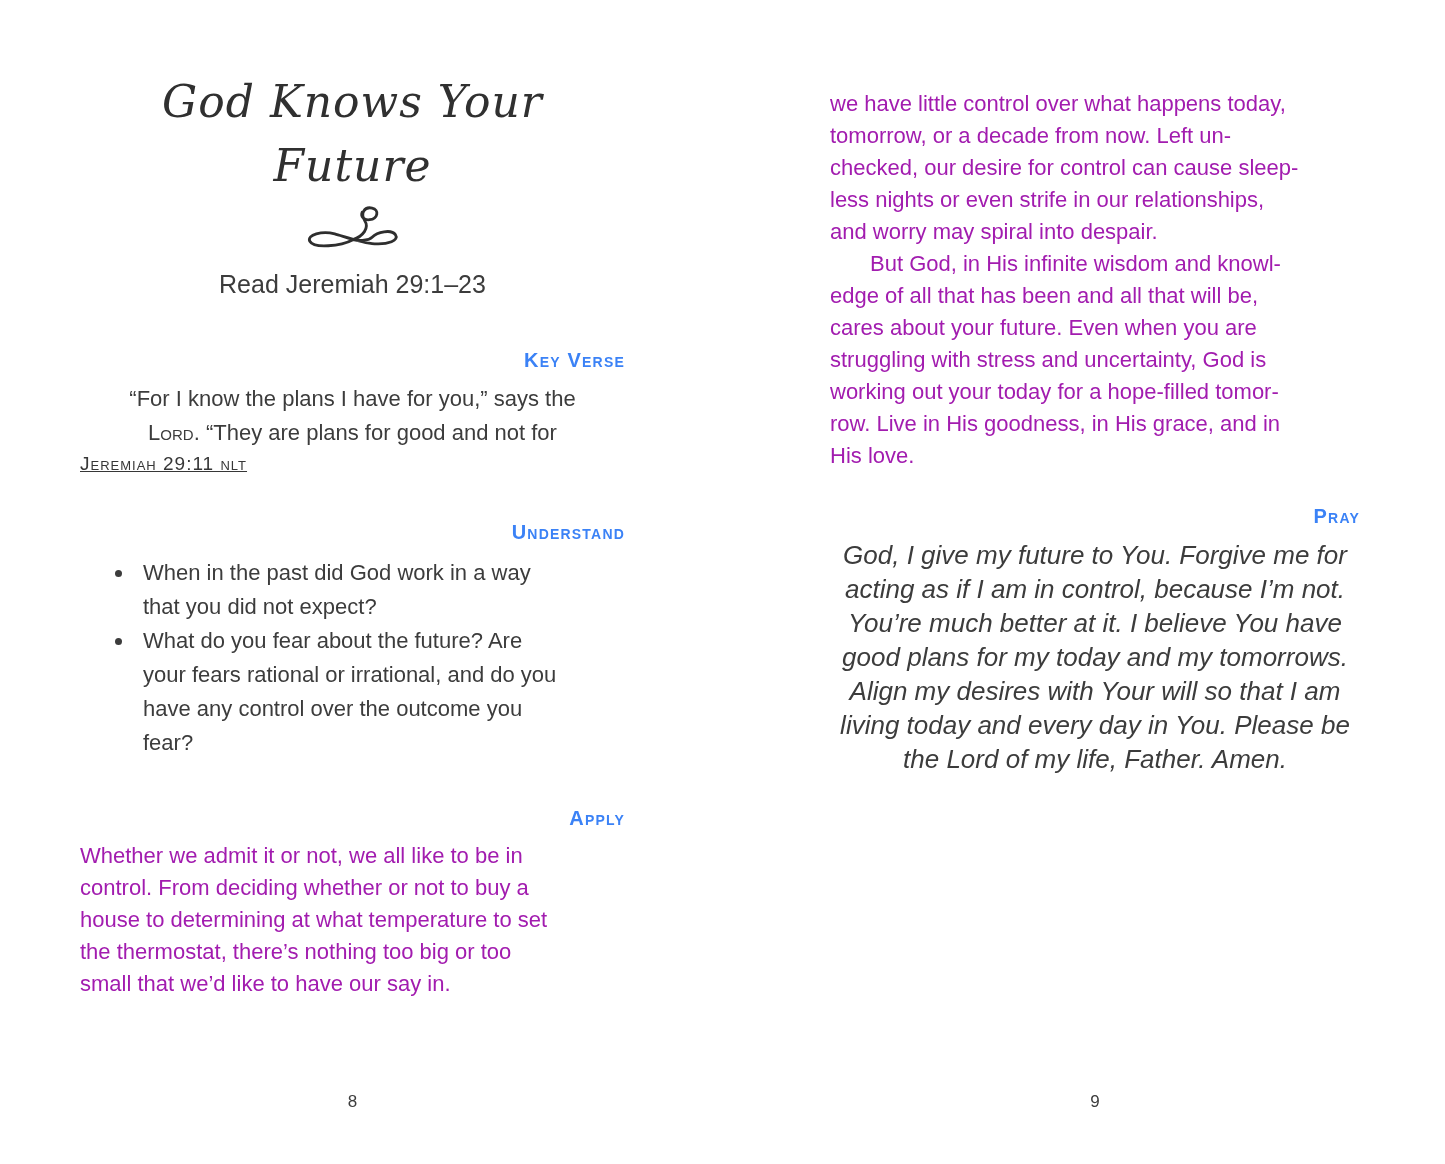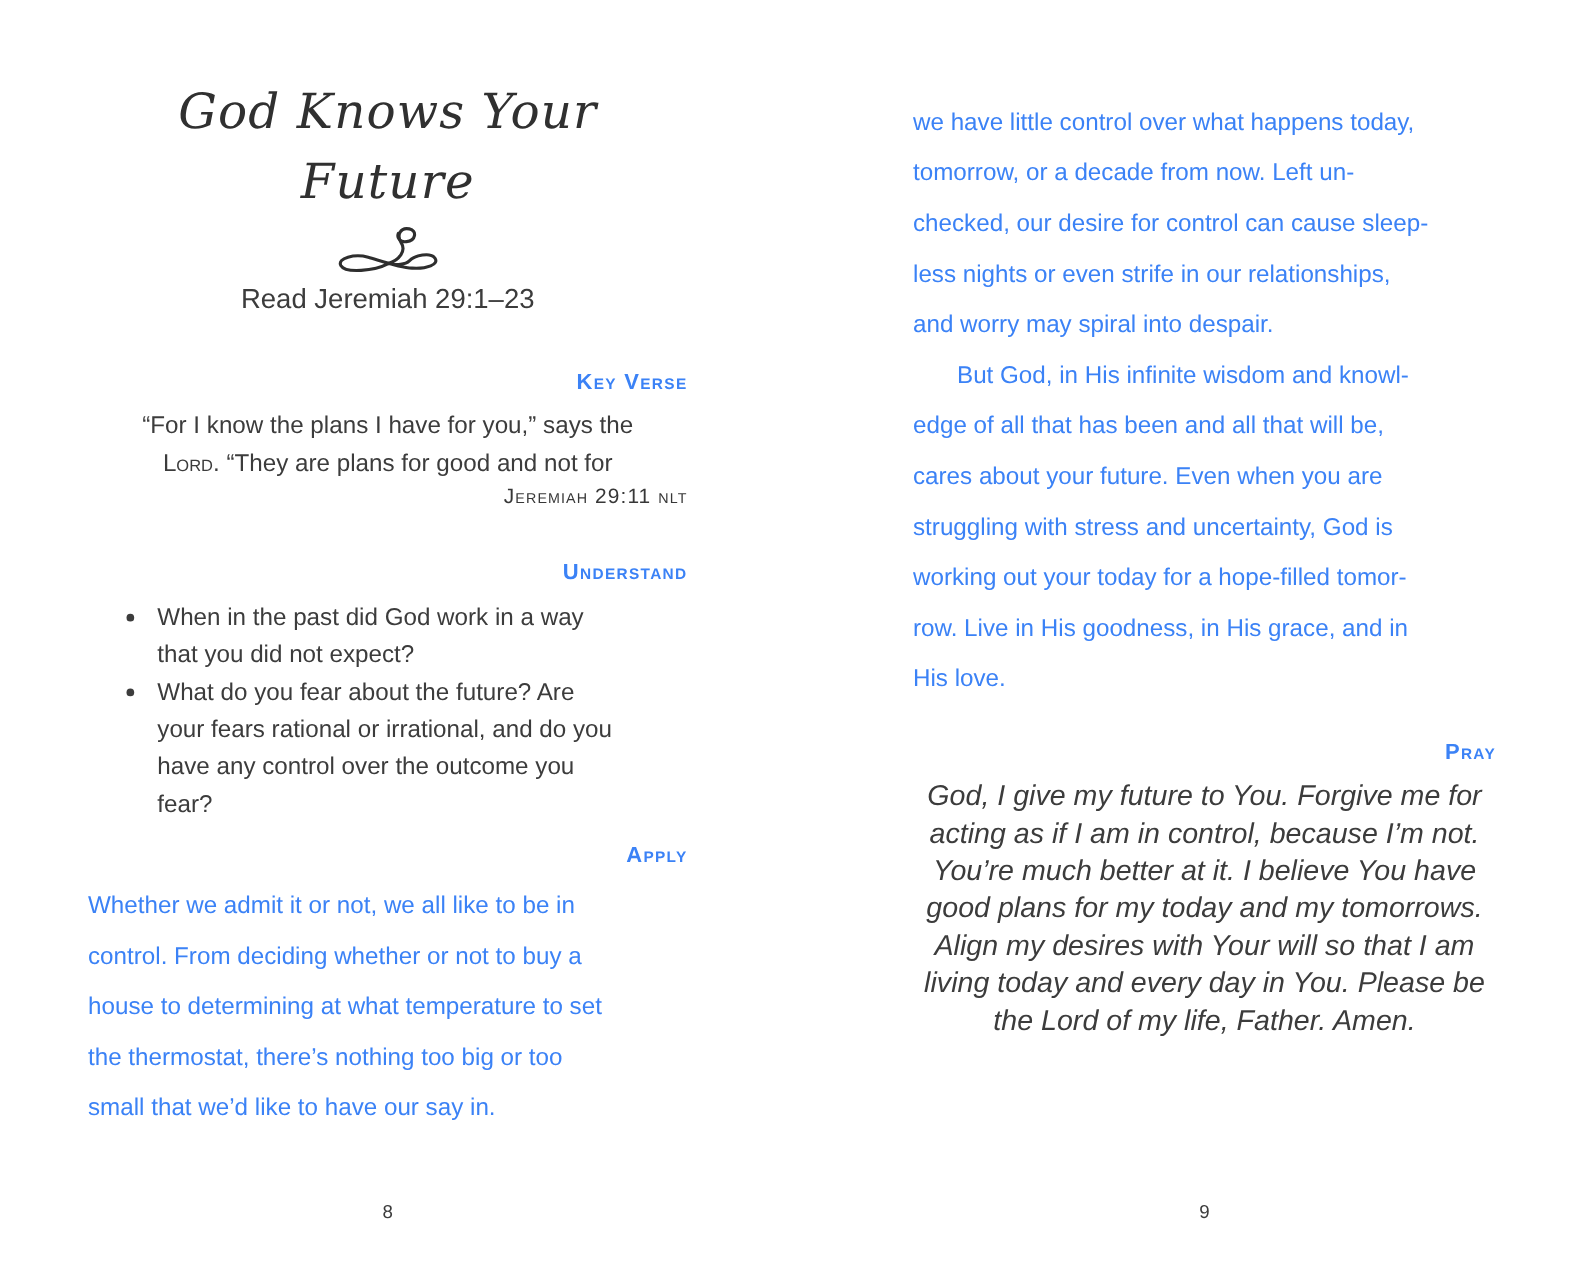--- a/index.html
+++ b/index.html
@@ -31,77 +31,79 @@
     font-size: 44px;
     line-height: 1.45;
     color: #303030;
     letter-spacing: 1px;
   }
   .flourish {
     display: block;
     margin: 4px auto 0 auto;
   }
   .read-line {
+    margin-top: 12px;
     text-align: center;
     font-size: 25px;
     line-height: 36px;
     color: #3c3c3c;
   }
   .section-heading {
     text-align: right;
     font-variant: small-caps;
     font-weight: 700;
     font-size: 20px;
     letter-spacing: 1.2px;
     line-height: 32px;
     color: #3b82f6;
   }
   .h-keyverse   { margin-top: 42px; }
   .h-understand { margin-top: 40px; }
-  .h-apply      { margin-top: 14px; }
+  .h-apply      { margin-top: 42px; }
   .h-pray       { margin-top: 28px; }
 
   .verse {
     margin-top: 6px;
     text-align: center;
     font-size: 22px;
     line-height: 34px;
     color: #3c3c3c;
   }
   .verse-line { white-space: pre-line; }
   .sc { font-variant: small-caps; }
 
   .verse-ref {
     margin-top: 2px;
-    text-align: right;
+    text-align: left;
     font-variant: small-caps;
     font-size: 19px;
     letter-spacing: 1px;
     line-height: 24px;
     color: #373737;
+    text-decoration: underline;
   }
 
   .bullet-list {
     margin: 8px 0 0 0;
     padding: 0 0 0 55px;
   }
   .bullet-list li {
     list-style: disc outside;
     font-size: 22px;
     line-height: 34px;
     white-space: pre-line;
     padding-left: 8px;
   }
 
   .body-para {
     margin-top: 6px;
     font-size: 22px;
-    line-height: 46px;
+    line-height: 32px;
     white-space: pre-line;
-    color: #3b82f6;
+    color: #a21caf;
   }
   .body-para.cont { margin-top: 0; }
   .body-para.indent { text-indent: 40px; margin-top: 0; }
 
   .prayer {
     margin-top: 6px;
     text-align: center;
     font-style: italic;
     font-size: 26px;
     line-height: 34px;

